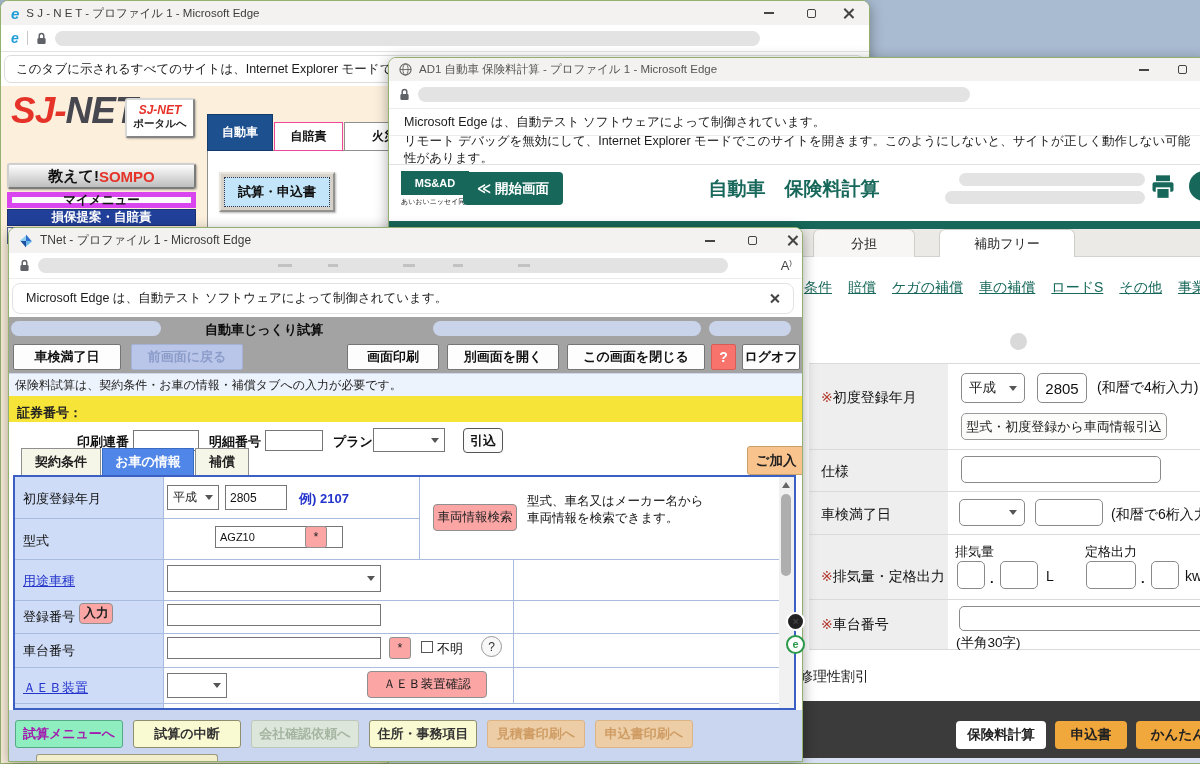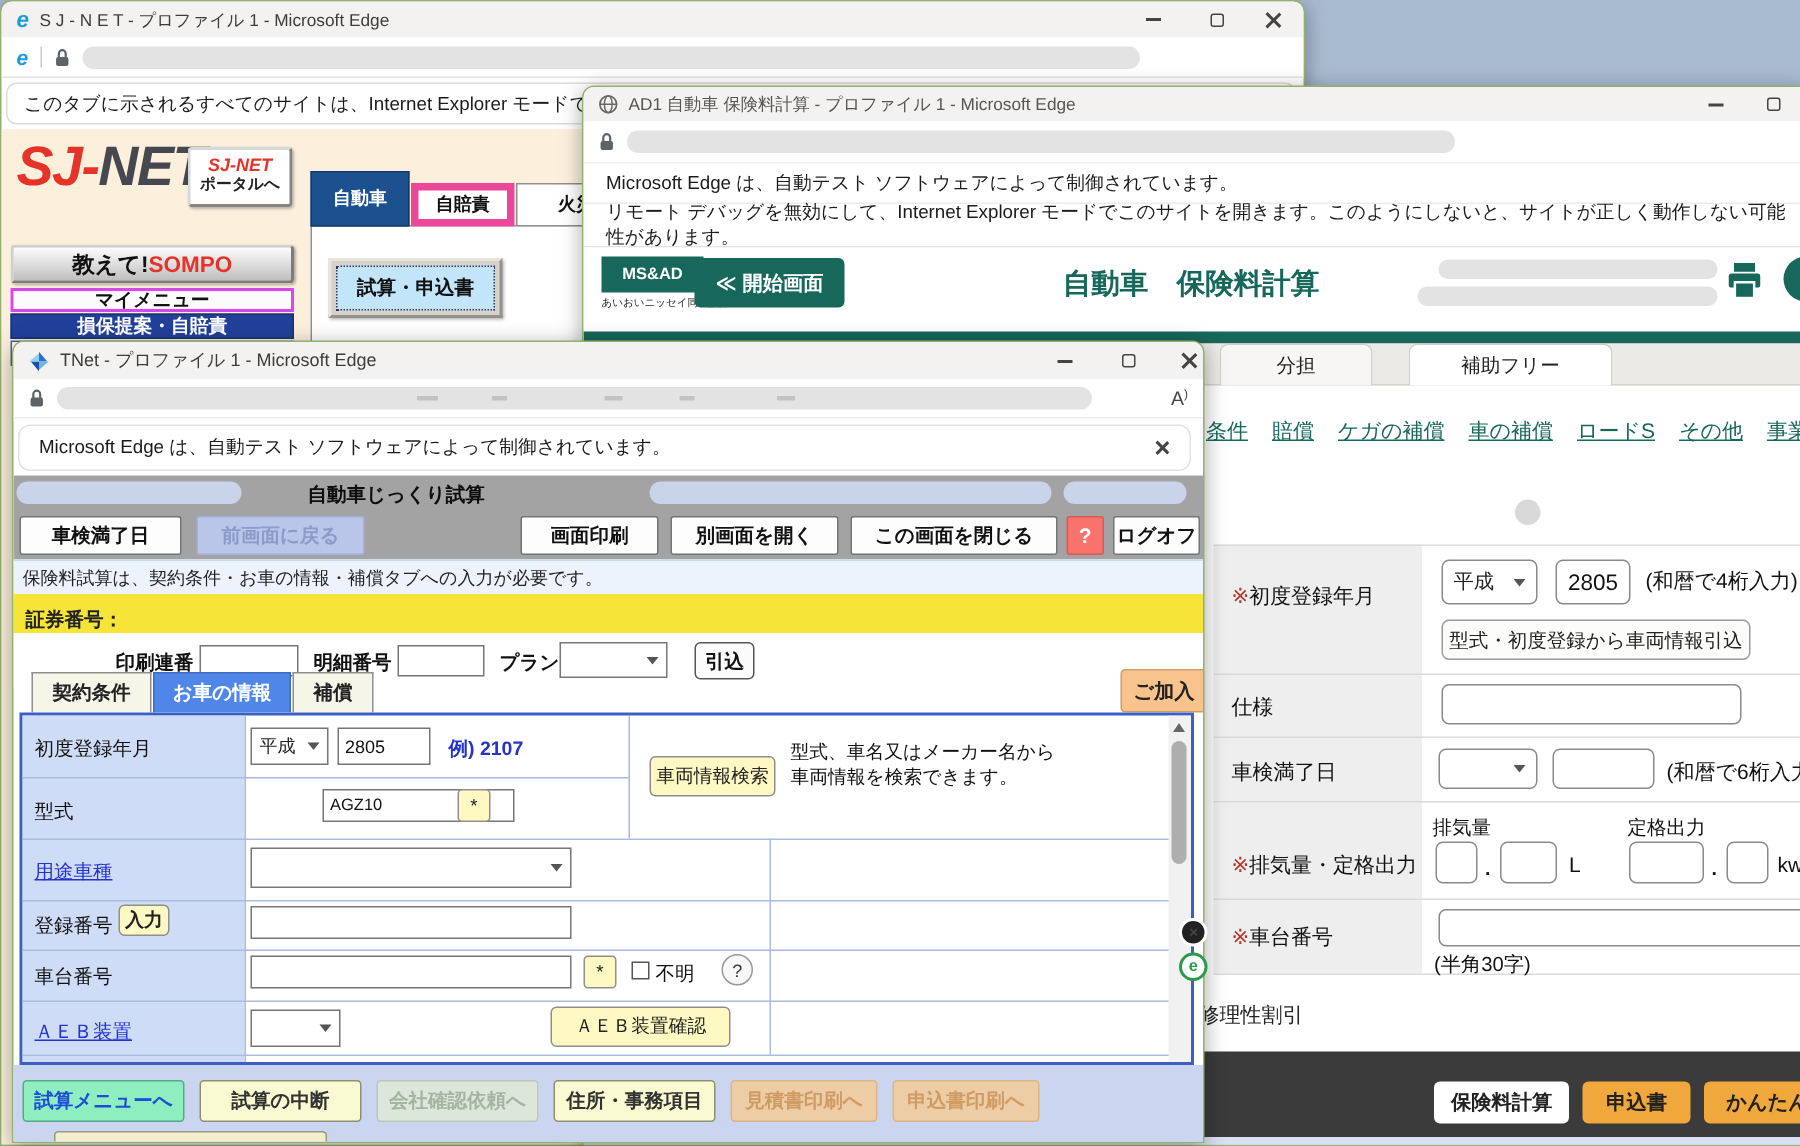--- a/index.html
+++ b/index.html
@@ -15,23 +15,23 @@
 .x::before,.x::after{content:"";position:absolute;left:5px;top:-1px;width:1.5px;height:13px;background:#444}
 .x::before{transform:rotate(45deg)}.x::after{transform:rotate(-45deg)}
 .x.small::before,.x.small::after{height:11px;top:0}
 .pill{background:#e3e3e3;border-radius:8px}
 .addr{display:flex;align-items:center;background:#fff;gap:8px;padding:0 10px}
 .banner{font-size:12.5px;color:#1b1b1b;display:flex;align-items:center}
 .sel{border:1px solid #767676;background:#fff;display:flex;align-items:center;justify-content:space-between;padding:0 5px;font-size:12px;color:#222}
 .tri{width:0;height:0;border-left:4px solid transparent;border-right:4px solid transparent;border-top:5px solid #555}
 .inp{border:1px solid #767676;background:#fff;font-size:12px;padding:0 4px;color:#111}
 .btn3d{background:#fdfdfd;border:1px solid #757575;border-radius:2px;font-weight:bold;font-size:13px;display:flex;align-items:center;justify-content:center;color:#111}
-.sbtn{background:#fef9c3;border:1px solid #8f8f8f;border-radius:4px;font-size:12.5px;display:flex;align-items:center;justify-content:center;color:#222}
+.sbtn{background:#fca5a5;border:1px solid #8f8f8f;border-radius:4px;font-size:12.5px;display:flex;align-items:center;justify-content:center;color:#222}
 .tbtn{border-radius:3px;border:1px solid;font-weight:bold;font-size:13px;display:flex;align-items:center;justify-content:center}
-.tbtn.green{background:#8feec0;border-color:#55aa85;color:#1d4ed8}
+.tbtn.green{background:#8feec0;border-color:#55aa85;color:#a21caf}
 .tbtn.cream{background:#fafad2;border-color:#8f8f70;color:#333}
 .tbtn.disg{background:#dde6da;border-color:#bcc7b9;color:#a4b5a2}
 .tbtn.diso{background:#eccda6;border-color:#dcb486;color:#cf9c63}
 .m-inp{border:1px solid #8a8a8a;border-radius:5px;background:#fff;font-size:14px;padding:0 6px;color:#111}
 .m-sel{border:1px solid #8a8a8a;border-radius:5px;background:#fff;display:flex;align-items:center;justify-content:space-between;padding:0 7px;font-size:13.5px;color:#222}
 .m-btn{border:1px solid #9a9a9a;border-radius:5px;background:#fcfcfb;font-size:13px;display:flex;align-items:center;justify-content:center;color:#222}
 .hl{position:absolute;height:1px;background:#a9bce0}
 .vl{position:absolute;width:1px;background:#a9bce0}
 .flabel{position:absolute;font-size:13px;color:#111}
 .flink{color:#2333cc;text-decoration:underline}
@@ -73,34 +73,34 @@
         <span style="color:#e63329">SJ-</span><span style="color:#474750">NET</span>
       </div>
       <div class="a" style="left:124px;top:12px;width:70px;height:40px;background:#fff;border:2px outset #d8d8d8;border-radius:3px;text-align:center;padding-top:3px;box-shadow:1px 1px 2px rgba(0,0,0,.25)">
         <div style="color:#e63329;font-weight:bold;font-style:italic;font-size:12px;line-height:1.2">SJ-NET</div>
         <div style="font-size:10.5px;font-weight:bold;color:#222;line-height:1.3">ポータルへ</div>
       </div>
       <div class="a" style="left:6px;top:77px;width:189px;height:26px;background:linear-gradient(#fdfdfd,#bebebe);border:2px outset #cfcfcf;border-radius:3px;display:flex;align-items:center;justify-content:center;box-shadow:1px 1px 2px rgba(0,0,0,.3)">
         <span style="font-weight:bold;font-size:15px;color:#111">教えて!</span>
         <span style="font-weight:bold;font-size:15px;color:#e63329">SOMPO</span>
       </div>
-      <div class="a" style="left:6px;top:106px;width:189px;height:16px;background:#fbfbfb;border:2px solid #d946ef;display:flex;align-items:center;justify-content:center">
+      <div class="a" style="left:6px;top:106px;width:189px;height:16px;background:#fbfbfb;border:5px solid #d946ef;display:flex;align-items:center;justify-content:center">
         <span style="font-weight:bold;font-size:12.5px;color:#111">マイメニュー</span>
       </div>
       <div class="a" style="left:6px;top:123px;width:189px;height:17px;background:#21409a;border:1px solid #1a3173;display:flex;align-items:center;justify-content:center">
         <span style="font-weight:bold;font-size:12.5px;color:#fff">損保提案・自賠責</span>
       </div>
       <div class="a" style="left:6px;top:141px;width:189px;height:17px;background:#fbfbfb;border:1px solid #51618f;display:flex;align-items:center;justify-content:center">
         <span style="font-weight:bold;font-size:12.5px;color:#111">事故</span>
       </div>
       <div class="a" style="left:206px;top:64px;width:430px;height:200px;background:#fff;border:1px solid #8f8f8f"></div>
       <div class="a" style="left:206px;top:28px;width:66px;height:37px;background:#1d508f;border:1px solid #123a6b;display:flex;align-items:center;justify-content:center">
         <span style="color:#fff;font-weight:bold;font-size:12px">自動車</span>
       </div>
-      <div class="a" style="left:273px;top:36px;width:69px;height:29px;background:#fff;border:5px solid #ec4899;display:flex;align-items:center;justify-content:center">
+      <div class="a" style="left:273px;top:36px;width:69px;height:29px;background:#fff;border:1px solid #ec4899;display:flex;align-items:center;justify-content:center">
         <span style="font-weight:bold;font-size:12px;color:#111">自賠責</span>
       </div>
       <div class="a" style="left:343px;top:36px;width:80px;height:29px;background:#fff;border:1px solid #8f8f8f;display:flex;align-items:center;justify-content:center">
         <span style="font-weight:bold;font-size:12px;color:#111">火災</span>
       </div>
       <div class="a" style="left:218px;top:86px;width:116px;height:40px;background:#d6d2ca;border:2px outset #e8e5df;padding:3px;box-shadow:1px 1px 2px rgba(0,0,0,.3)">
         <div style="width:100%;height:100%;background:#c3e5f9;border:1px dotted #334;display:flex;align-items:center;justify-content:center">
           <span style="font-weight:bold;font-size:13px;color:#111">試算・申込書</span>
         </div>
       </div>

